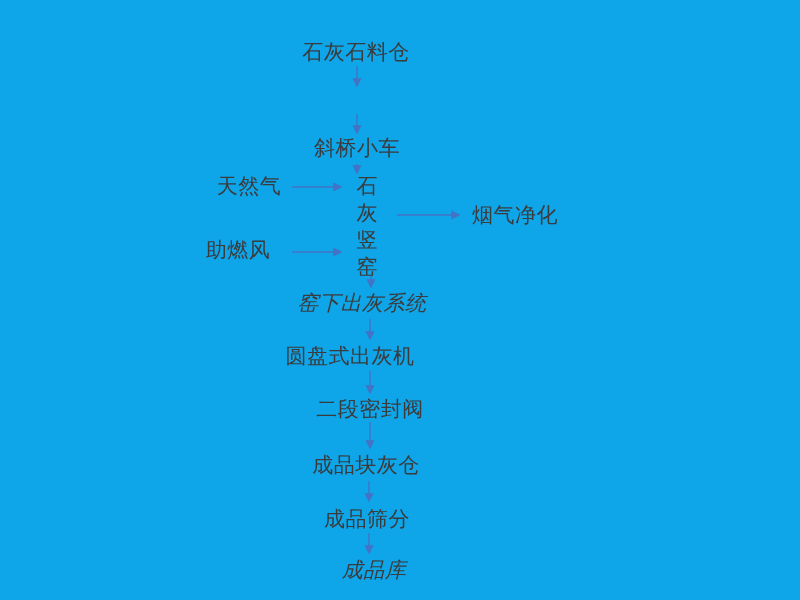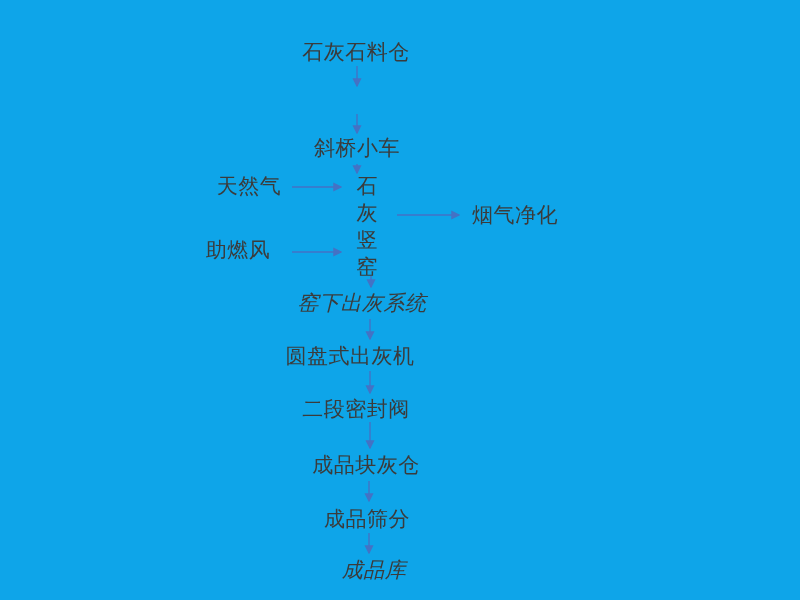--- a/index.html
+++ b/index.html
@@ -67,18 +67,18 @@
   </svg>
 
   <div class="node" style="left:356px; top:52px;">石灰石料仓</div>
   <div class="node" style="left:357px; top:148px;">斜桥小车</div>
   <div class="node vertical" style="left:368px; top:227px;">石灰竖窑</div>
   <div class="node" style="left:249px; top:186px;">天然气</div>
   <div class="node" style="left:238px; top:250px;text-align:center;">助燃风</div>
   <div class="node" style="left:515px; top:215px;">烟气净化</div>
   <div class="node" style="left:362px; top:303px;font-style:italic;">窑下出灰系统</div>
   <div class="node" style="left:350px; top:356px;">圆盘式出灰机</div>
-  <div class="node" style="left:356px; top:409px;">二段密封阀</div>
+  <div class="node" style="left:370px; top:409px;">二段密封阀</div>
   <div class="node" style="left:366px; top:465px;">成品块灰仓</div>
   <div class="node" style="left:367px; top:519px;">成品筛分</div>
   <div class="node" style="left:374px; top:570px;font-style:italic;">成品库</div>
 
 </div>
 
 </body></html>

